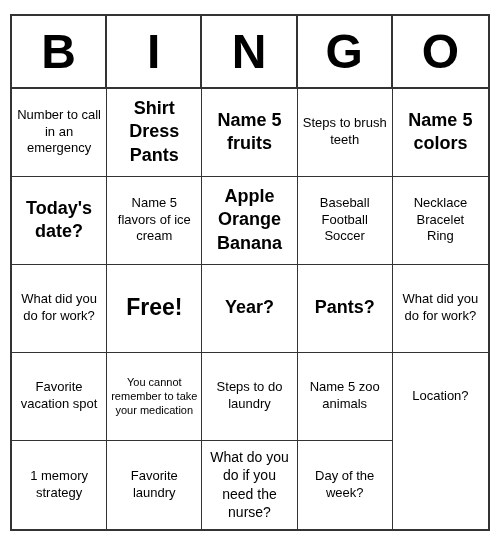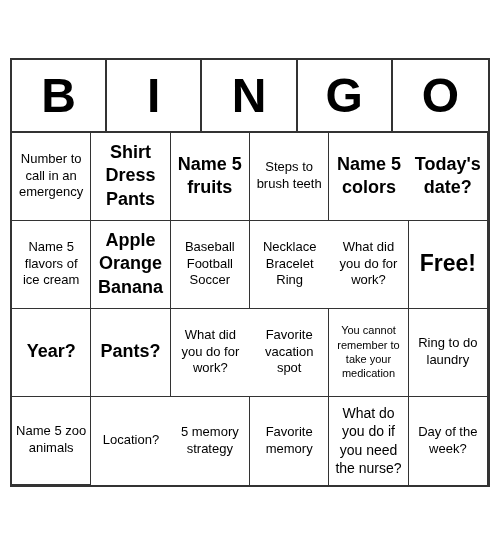--- a/index.html
+++ b/index.html
@@ -26,21 +26,21 @@
       font-size: 48px;
       font-weight: bold;
       padding: 8px 0;
       border-right: 2px solid #333;
     }
     .bingo-letter:last-child {
       border-right: none;
     }
     .bingo-grid {
       display: grid;
-      grid-template-columns: repeat(6, 1fr);
+      grid-template-columns: repeat(5, 1fr);
     }
     .bingo-cell {
       border-right: 1.5px solid #333;
       border-bottom: 1.5px solid #333;
       min-height: 88px;
       display: flex;
       align-items: center;
       justify-content: center;
       text-align: center;
       padding: 6px 4px;
@@ -84,21 +84,21 @@
       <div class="bingo-cell large-text">Apple<br>Orange<br>Banana</div>
       <div class="bingo-cell">Baseball<br>Football<br>Soccer</div>
       <div class="bingo-cell">Necklace<br>Bracelet<br>Ring</div>
       <div class="bingo-cell">What did you do for work?</div>
       <div class="bingo-cell free-cell">Free!</div>
       <div class="bingo-cell large-text">Year?</div>
       <div class="bingo-cell large-text">Pants?</div>
       <div class="bingo-cell">What did you do for work?</div>
       <div class="bingo-cell">Favorite vacation spot</div>
       <div class="bingo-cell" style="font-size: 11px;">You cannot remember to take your medication</div>
-      <div class="bingo-cell">Ring to do laundry</div>
+      <div class="bingo-cell">Steps to do laundry</div>
       <div class="bingo-cell">Name 5 zoo animals</div>
       <div class="bingo-cell last-row">Location?</div>
-      <div class="bingo-cell last-row">5 memory strategy</div>
-      <div class="bingo-cell last-row">Favorite memory</div>
+      <div class="bingo-cell last-row">1 memory strategy</div>
+      <div class="bingo-cell last-row">Favorite laundry</div>
       <div class="bingo-cell last-row" style="font-size: 14px;">What do you do if you need the nurse?</div>
       <div class="bingo-cell last-row">Day of the week?</div>
     </div>
 </div>
 
 </body></html>

